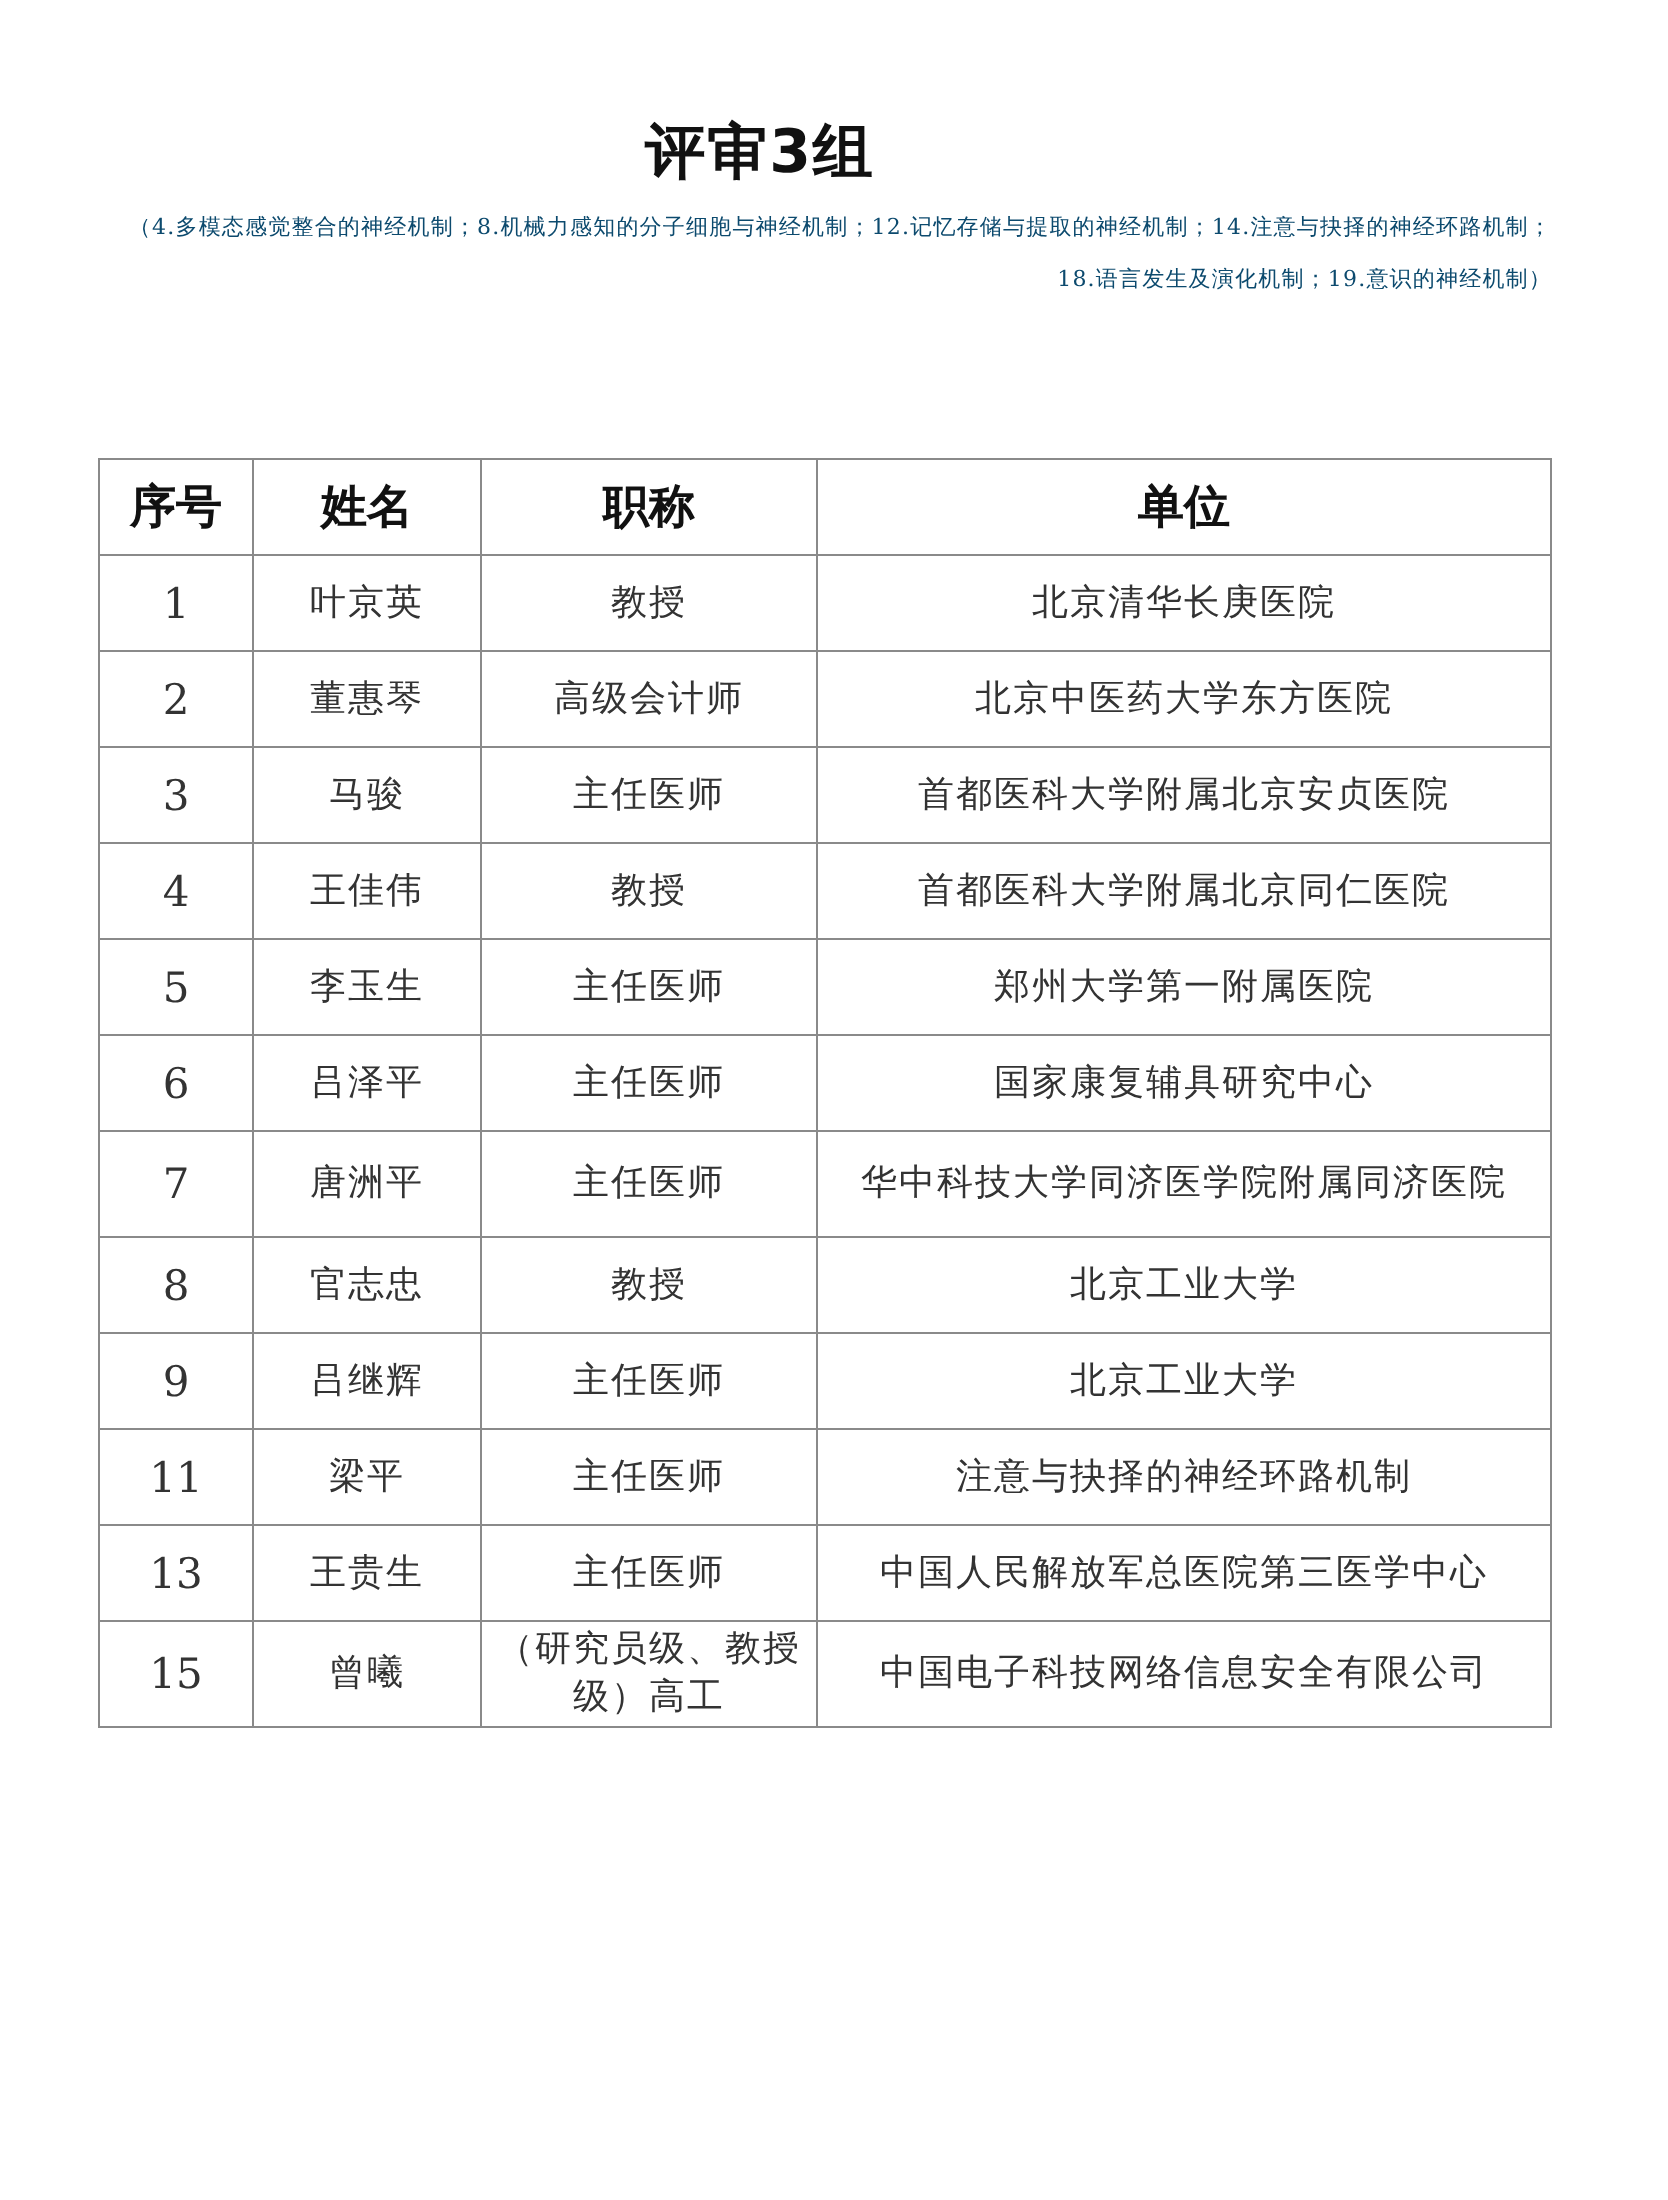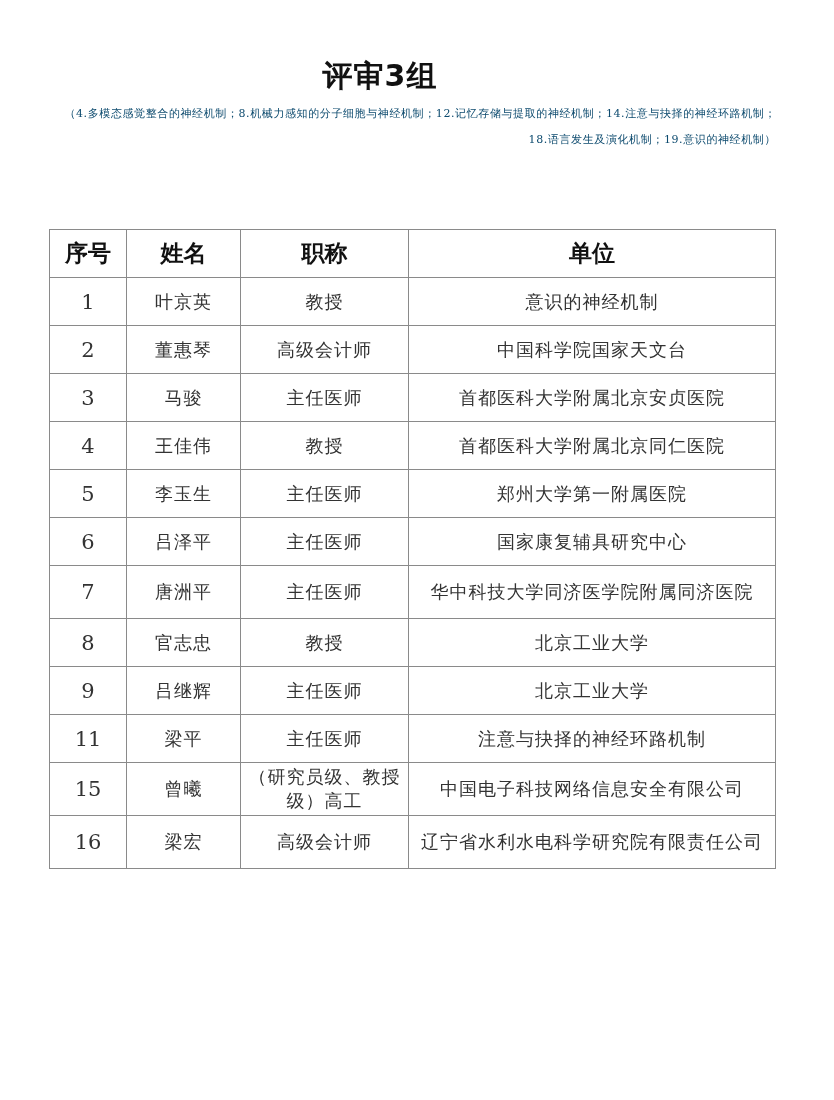--- a/index.html
+++ b/index.html
@@ -40,27 +40,27 @@
       <th>姓名</th>
       <th>职称</th>
       <th>单位</th>
     </tr>
   </thead>
   <tbody>
     <tr>
       <td class="num">1</td>
       <td>叶京英</td>
       <td>教授</td>
-      <td>意识的神经机制</td>
+      <td>北京清华长庚医院</td>
     </tr>
     <tr>
       <td class="num">2</td>
       <td>董惠琴</td>
       <td>高级会计师</td>
-      <td>中国科学院国家天文台</td>
+      <td>北京中医药大学东方医院</td>
     </tr>
     <tr>
       <td class="num">3</td>
       <td>马骏</td>
       <td>主任医师</td>
       <td>首都医科大学附属北京安贞医院</td>
     </tr>
     <tr>
       <td class="num">4</td>
       <td>王佳伟</td>
@@ -96,26 +96,26 @@
       <td>吕继辉</td>
       <td>主任医师</td>
       <td>北京工业大学</td>
     </tr>
     <tr>
       <td class="num">11</td>
       <td>梁平</td>
       <td>主任医师</td>
       <td>注意与抉择的神经环路机制</td>
     </tr>
+    <tr>
+      <td class="num">13</td>
+      <td>王贵生</td>
+      <td>主任医师</td>
+      <td>中国人民解放军总医院第三医学中心</td>
+    </tr>
     <tr class="tall">
       <td class="num">15</td>
       <td>曾曦</td>
       <td>（研究员级、教授级）高工</td>
       <td>中国电子科技网络信息安全有限公司</td>
     </tr>
-    <tr class="tall">
-      <td class="num">16</td>
-      <td>梁宏</td>
-      <td>高级会计师</td>
-      <td>辽宁省水利水电科学研究院有限责任公司</td>
-    </tr>
   </tbody>
 </table>
 
 </body></html>

